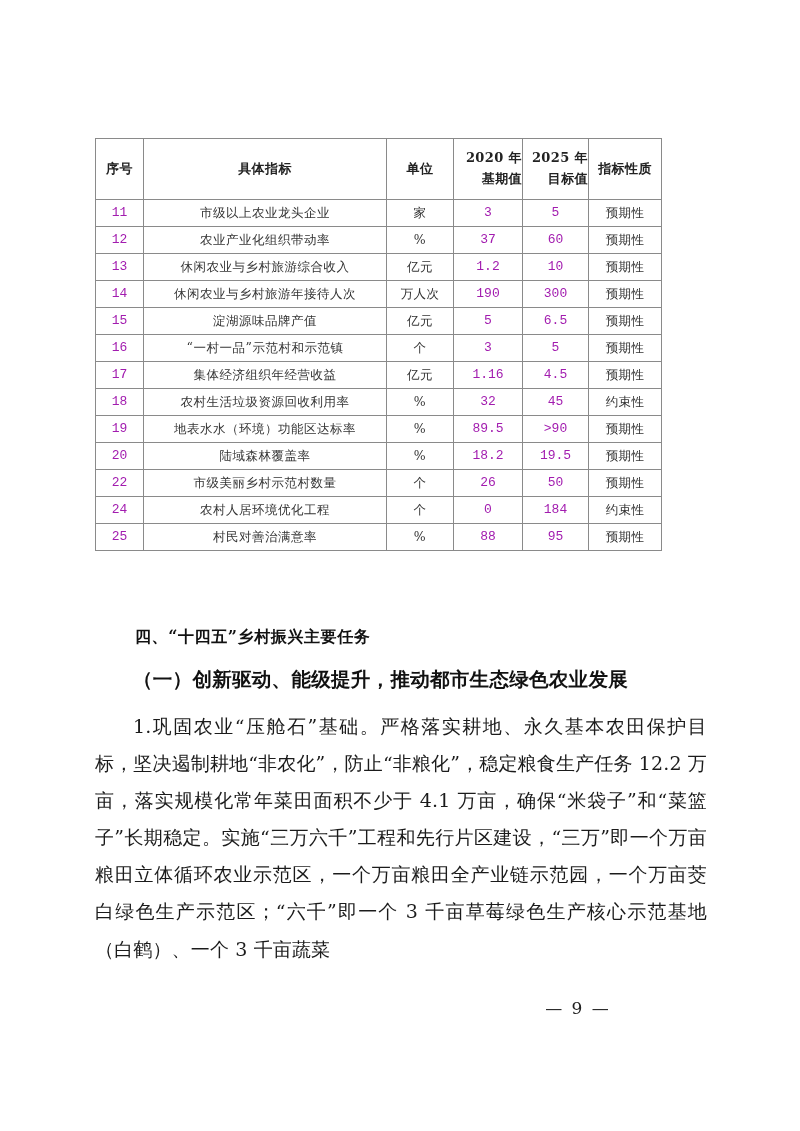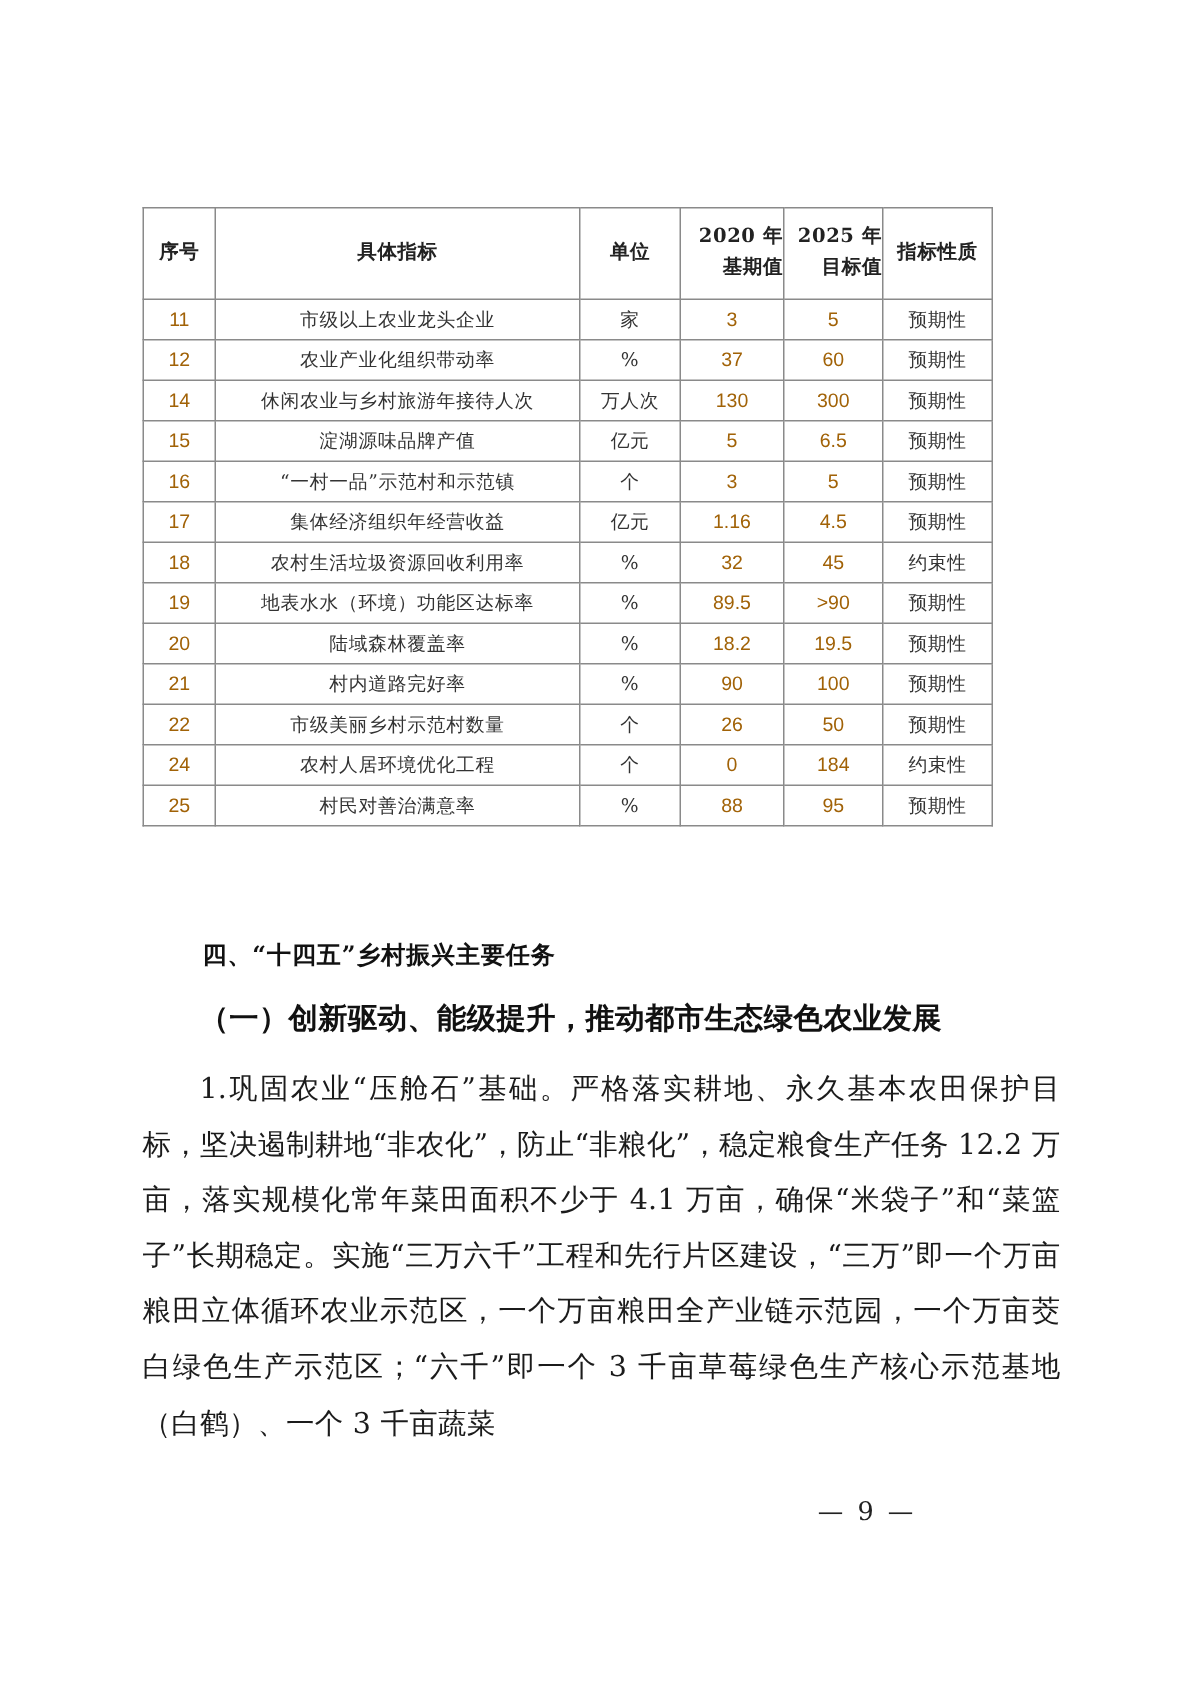--- a/index.html
+++ b/index.html
@@ -60,23 +60,23 @@
     height: 60px;
     font-size: 13px;
     letter-spacing: 0.4px;
   }
   table.metrics thead th.two-line {
     line-height: 1.6;
     text-align: right;
   }
   table.metrics td.seq,
   table.metrics td.num {
-    font-family: Liberation Sans, sans-serif;
+    font-family: Liberation Mono, monospace;
     font-size: 13px;
-    color: #a16207;
+    color: #a21caf;
     text-align: center;
   }
   table.metrics td.name {
     letter-spacing: 0.5px;
     font-size: 12.5px;
     color: #333;
   }
   table.metrics td.unit,
   table.metrics td.type {
     letter-spacing: 0.4px;
@@ -191,24 +191,32 @@
           </tr>
           <tr>
             <td class="seq">12</td>
             <td class="name">农业产业化组织带动率</td>
             <td class="unit">%</td>
             <td class="num">37</td>
             <td class="num">60</td>
             <td class="type">预期性</td>
           </tr>
           <tr>
+            <td class="seq">13</td>
+            <td class="name">休闲农业与乡村旅游综合收入</td>
+            <td class="unit">亿元</td>
+            <td class="num">1.2</td>
+            <td class="num">10</td>
+            <td class="type">预期性</td>
+          </tr>
+          <tr>
             <td class="seq">14</td>
             <td class="name">休闲农业与乡村旅游年接待人次</td>
             <td class="unit">万人次</td>
-            <td class="num">130</td>
+            <td class="num">190</td>
             <td class="num">300</td>
             <td class="type">预期性</td>
           </tr>
           <tr>
             <td class="seq">15</td>
             <td class="name">淀湖源味品牌产值</td>
             <td class="unit">亿元</td>
             <td class="num">5</td>
             <td class="num">6.5</td>
             <td class="type">预期性</td>
@@ -244,28 +252,20 @@
             <td class="num">89.5</td>
             <td class="num">&gt;90</td>
             <td class="type">预期性</td>
           </tr>
           <tr>
             <td class="seq">20</td>
             <td class="name">陆域森林覆盖率</td>
             <td class="unit">%</td>
             <td class="num">18.2</td>
             <td class="num">19.5</td>
-            <td class="type">预期性</td>
-          </tr>
-          <tr>
-            <td class="seq">21</td>
-            <td class="name">村内道路完好率</td>
-            <td class="unit">%</td>
-            <td class="num">90</td>
-            <td class="num">100</td>
             <td class="type">预期性</td>
           </tr>
           <tr>
             <td class="seq">22</td>
             <td class="name">市级美丽乡村示范村数量</td>
             <td class="unit">个</td>
             <td class="num">26</td>
             <td class="num">50</td>
             <td class="type">预期性</td>
           </tr>

